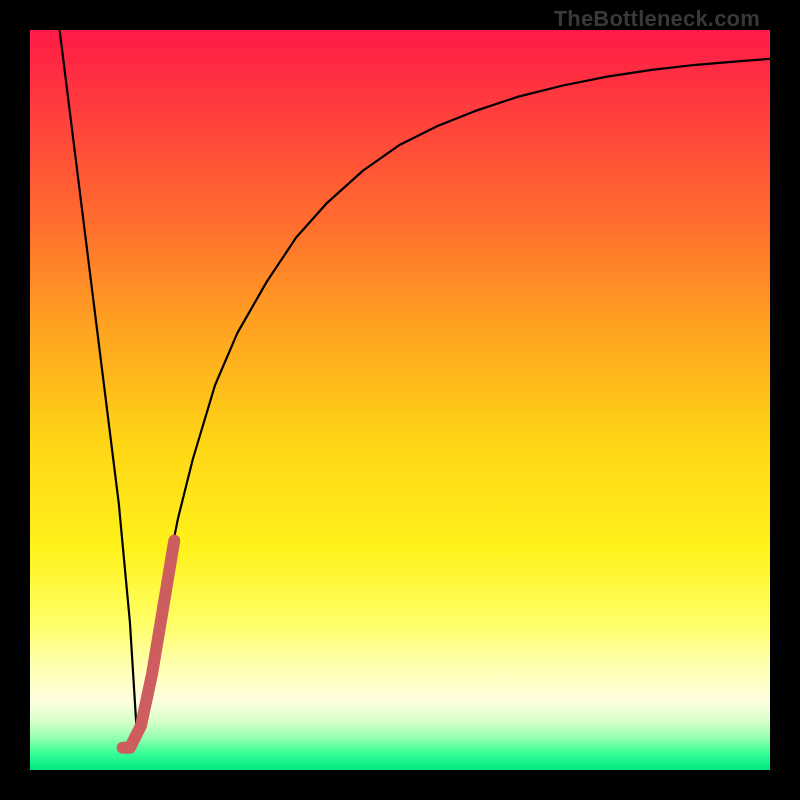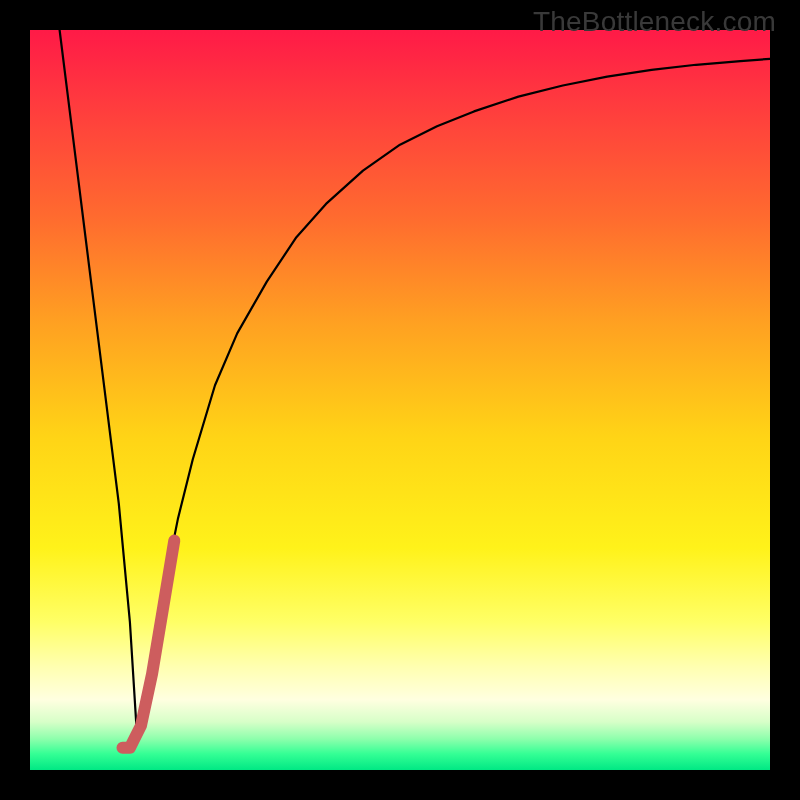--- a/index.html
+++ b/index.html
@@ -1,20 +1,20 @@
 <!DOCTYPE html>
 <html><head>
 <meta charset="utf-8">
 <style>
   * { margin: 0; padding: 0; box-sizing: border-box; }
   html, body { width: 800px; height: 800px; overflow: hidden; background: #000; font-family: Arial, Helvetica, sans-serif; }
   .frame { position: relative; width: 800px; height: 800px; background: #000; }
   .plot { position: absolute; left: 30px; top: 30px; width: 740px; height: 740px; }
   .gradient-bg { position: absolute; inset: 0; }
-  .watermark { position: absolute; top: 6px; right: 24px; color: #393939; font-size: 28px; font-weight: 400; letter-spacing: 0.2px; }
+  .watermark { position: absolute; top: 6px; right: 40px; color: #393939; font-size: 22px; font-weight: 700; letter-spacing: 0.2px; }
   svg { position: absolute; inset: 0; }
 </style>
 </head>
 <body>
 
 <div class="frame">
   <div class="plot">
     <svg viewBox="0 0 740 740" preserveAspectRatio="none">
       <defs>
         <linearGradient id="bg-grad" x1="0" y1="0" x2="0" y2="1">

